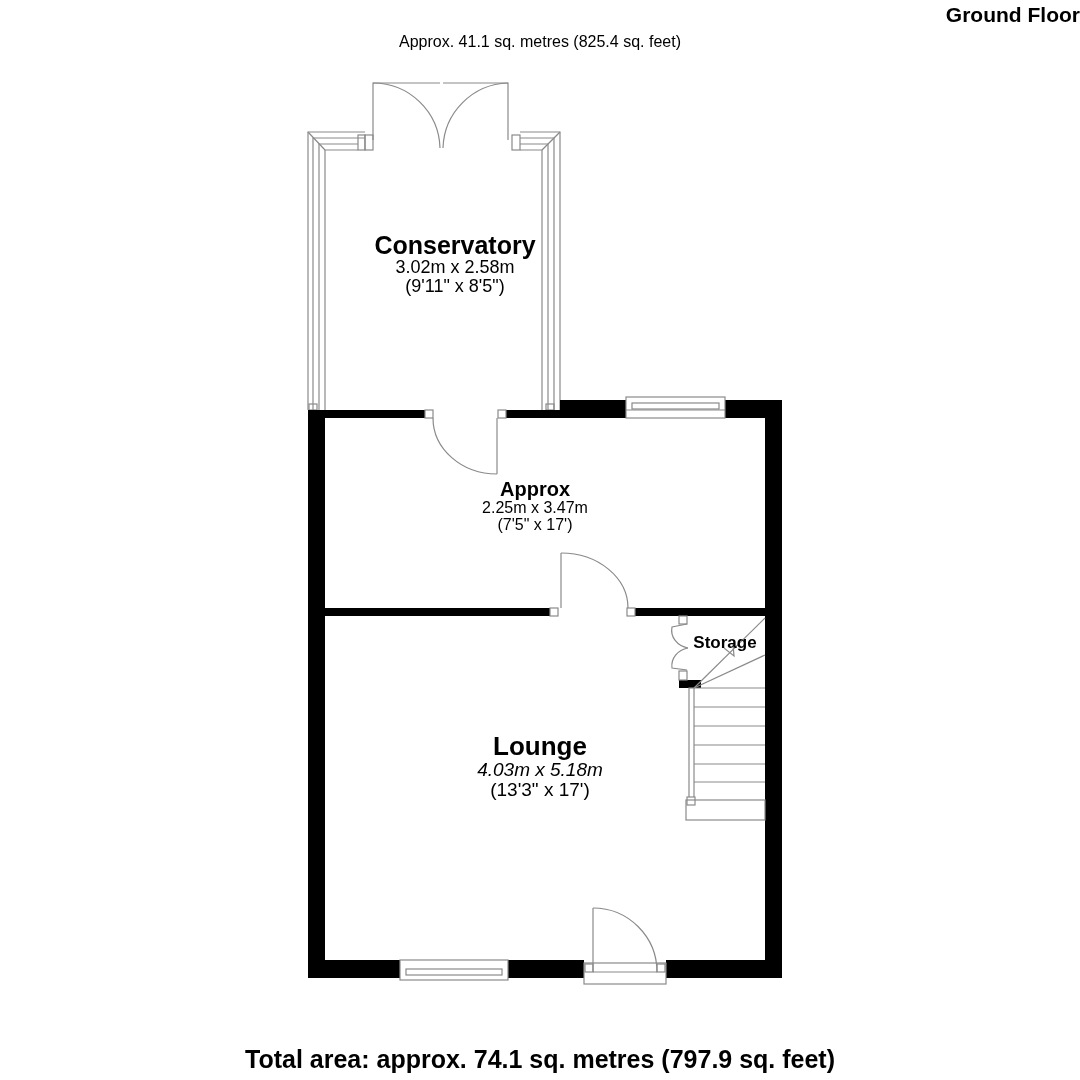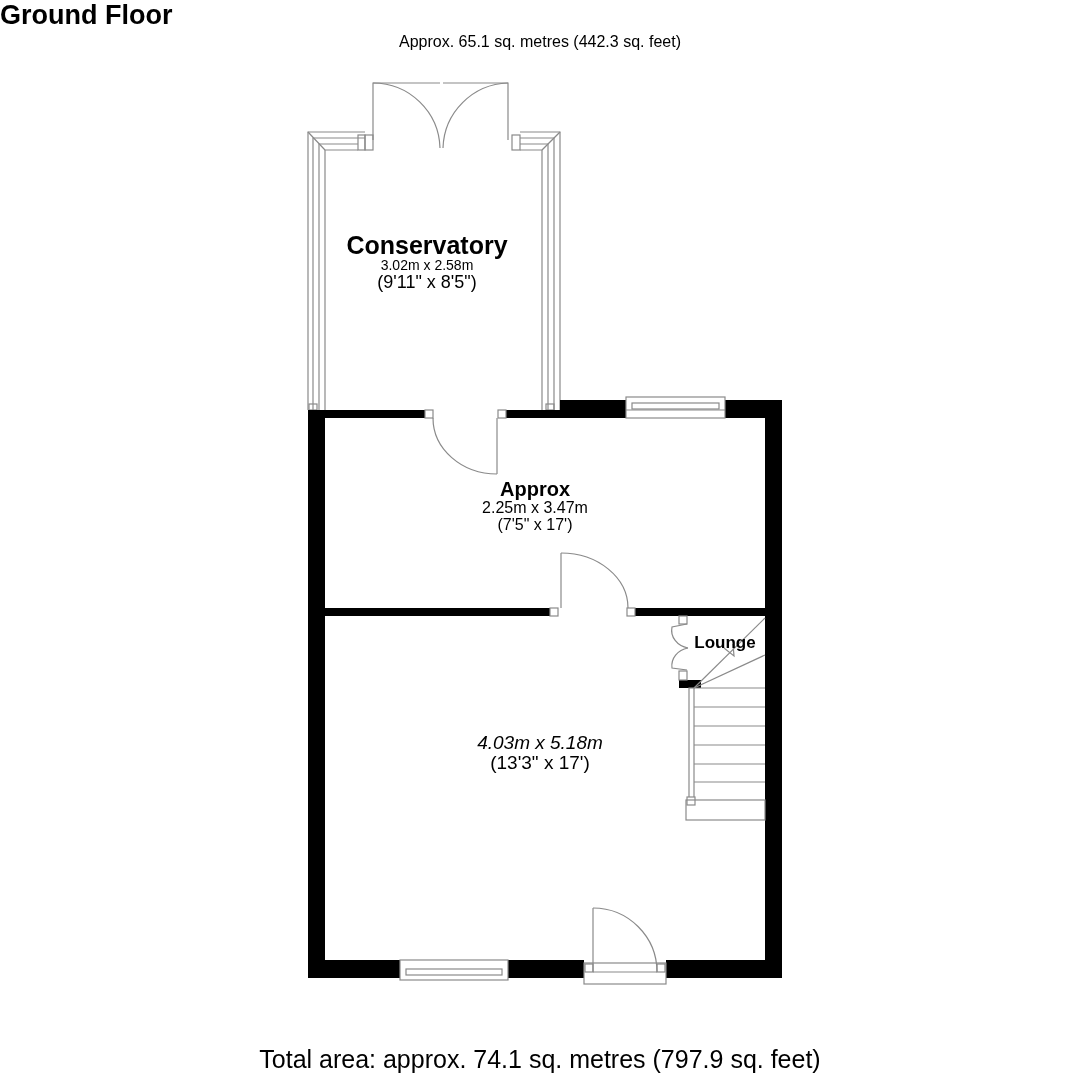--- a/index.html
+++ b/index.html
@@ -1,28 +1,28 @@
 <!DOCTYPE html>
 <html><head>
 <meta charset="utf-8">
 <style>
   html, body { margin: 0; padding: 0; background: #ffffff; }
   body { width: 1080px; height: 1080px; position: relative; overflow: hidden; font-family: "Liberation Sans", sans-serif; color: #000; }
-  .title { position: absolute; left: 0; width: 1080px; top: 0; text-align: left; font-weight: bold; font-size: 27px; line-height: 30px; }
+  .title { position: absolute; left: 0; width: 1080px; top: 0; text-align: right; font-weight: bold; font-size: 21px; line-height: 30px; }
   .subtitle { position: absolute; left: 0; width: 1080px; top: 33px; text-align: center; font-size: 16px; line-height: 18px; }
-  .total { position: absolute; left: 0; width: 1080px; top: 1044px; text-align: center; font-size: 25px; line-height: 30px; }
+  .total { position: absolute; left: 0; width: 1080px; top: 1044px; text-align: center; font-size: 25px; line-height: 30px; font-weight: bold; }
   .room-label { position: absolute; text-align: center; line-height: 1.05; }
   .room-name { font-weight: bold; }
   svg.plan { position: absolute; left: 0; top: 0; }
 </style>
 </head>
 <body>
 
 <div class="title">Ground Floor</div>
-<div class="subtitle">Approx. 65.1 sq. metres (442.3 sq. feet)</div>
+<div class="subtitle">Approx. 41.1 sq. metres (825.4 sq. feet)</div>
 
 <svg class="plan" width="1080" height="1080" viewBox="0 0 1080 1080">
 
   <g fill="none" stroke="#8a8a8a" stroke-width="1.2">
 
     <polyline points="365,132 308,132 308,410"></polyline>
     <polyline points="365,138 313,138 313,410"></polyline>
     <polyline points="358,144 319,144 319,410"></polyline>
     <polyline points="358,150 325,150 325,410"></polyline>
     <line x1="308" y1="132" x2="325" y2="150"></line>
@@ -120,34 +120,35 @@
   <g fill="none" stroke="#8a8a8a" stroke-width="1.2">
     <rect x="584" y="963" width="82" height="21" fill="#fff"></rect>
     <rect x="585" y="964" width="8" height="8" fill="#fff"></rect>
     <rect x="657" y="964" width="8" height="8" fill="#fff"></rect>
     <line x1="593" y1="972" x2="657" y2="972"></line>
     <line x1="593" y1="908" x2="593" y2="972"></line>
     <path d="M593,908 A 64 64 0 0 1 657,972"></path>
   </g>
 </svg>
 
-<div class="room-label" style="left:322px; top:232px; width:210px;">
+<div class="room-label" style="left:350px; top:232px; width:210px;">
   <div class="room-name" style="font-size:25px;">Conservatory</div>
-  <div style="font-size:14px;">3.02m x 2.58m</div>
+  <div style="font-size:18px;">3.02m x 2.58m</div>
   <div style="font-size:18px;">(9'11" x 8'5")</div>
 </div>
 
 <div class="room-label" style="left:445px; top:479px; width:180px;">
   <div class="room-name" style="font-size:20px;">Approx</div>
   <div style="font-size:16px;">2.25m x 3.47m</div>
   <div style="font-size:16px;">(7'5" x 17')</div>
 </div>
 
 <div class="room-label" style="left:685px; top:634px; width:80px;">
-  <div class="room-name" style="font-size:17px;">Lounge</div>
+  <div class="room-name" style="font-size:17px;">Storage</div>
 </div>
 
 <div class="room-label" style="left:440px; top:733px; width:200px;">
+  <div class="room-name" style="font-size:26px;">Lounge</div>
   <div style="font-size:19px;font-style:italic;">4.03m x 5.18m</div>
   <div style="font-size:19px;">(13'3" x 17')</div>
 </div>
 
 <div class="total">Total area: approx. 74.1 sq. metres (797.9 sq. feet)</div>
 
 </body></html>

